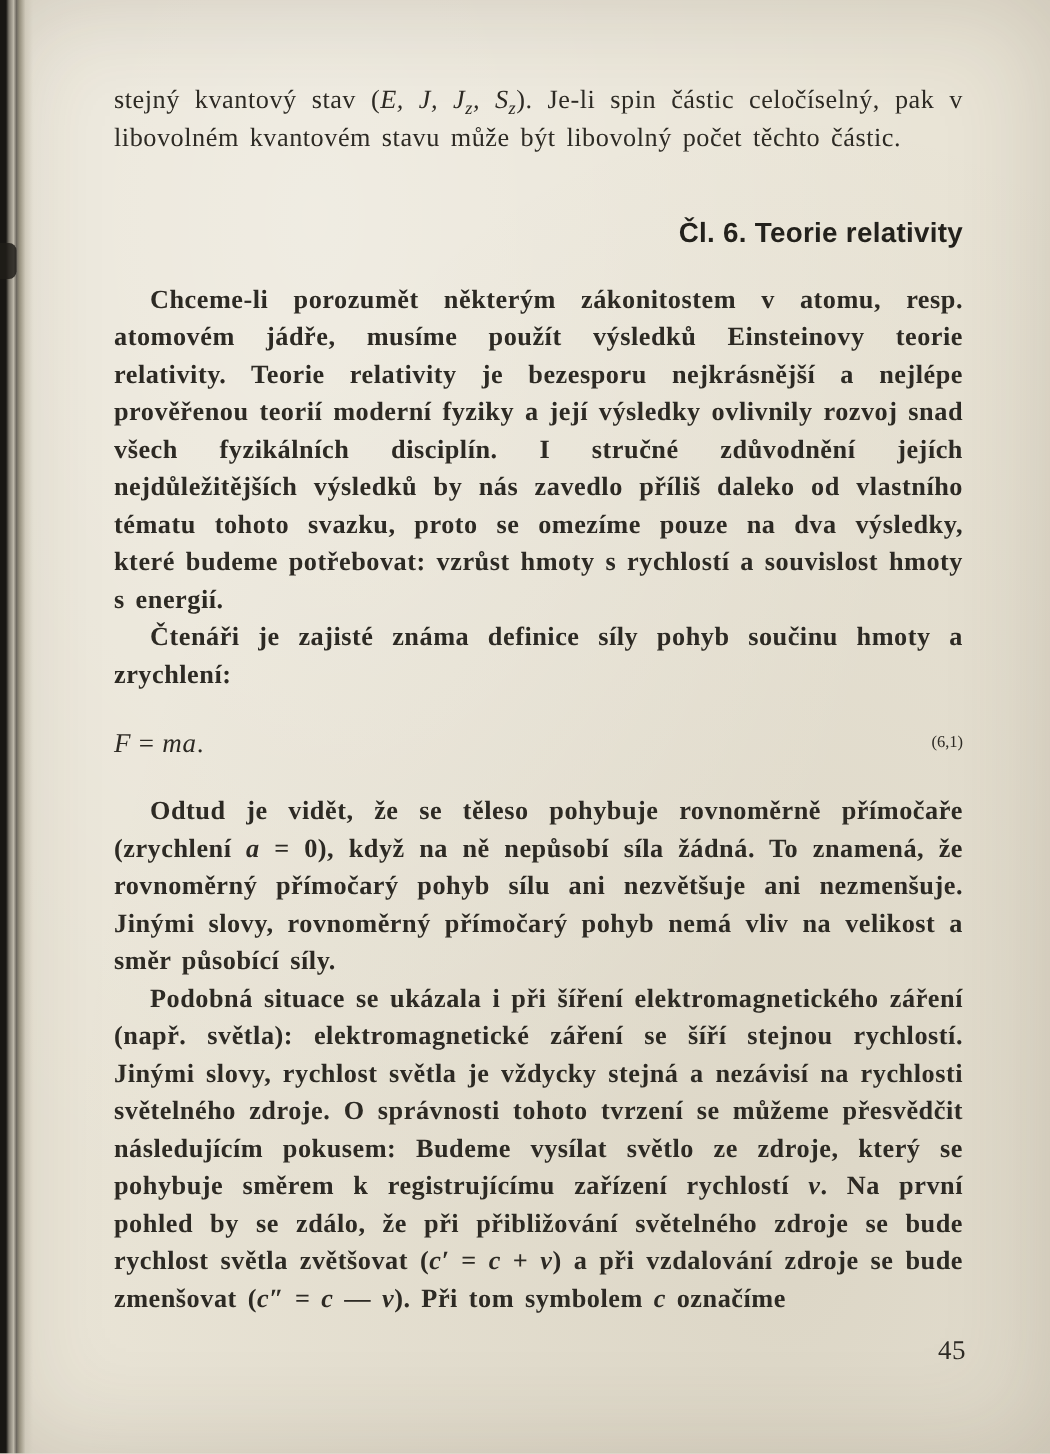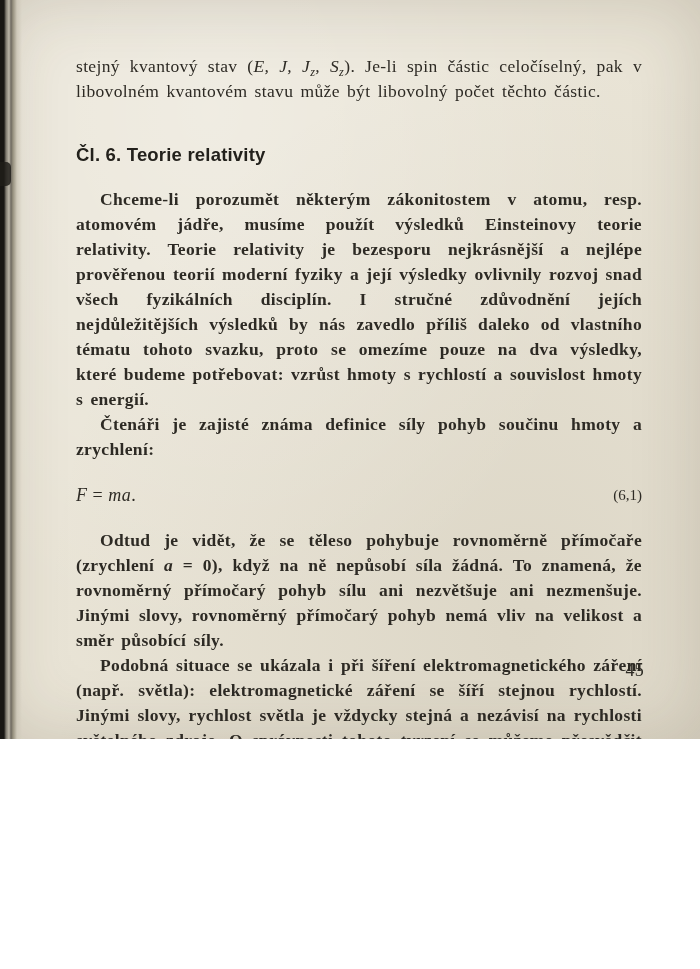--- a/index.html
+++ b/index.html
@@ -2,21 +2,21 @@
 <html lang="cs" style="--paper: #e9e4d6; --ink: #2d2a24;"><head>
 <meta charset="utf-8">
 <style>
   :root { --paper:#e9e4d6; --ink:#2d2a24; }
   * { margin:0; padding:0; box-sizing:border-box; }
   html,body { width:700px; height:969px; }
   body { font-family:"Liberation Serif", serif; }
 
   .page {
     position:relative;
-    width:700px; height:739px;
+    width:700px; height:969px;
     overflow:hidden;
     color:var(--ink);
     background:
       radial-gradient(ellipse at 30% 15%, rgba(255,255,255,0.30), transparent 60%),
       radial-gradient(ellipse at 75% 85%, rgba(110,95,60,0.10), transparent 65%),
       var(--paper);
     box-shadow: inset 0 0 70px rgba(70,58,32,0.18);
   }
 
   
@@ -51,32 +51,33 @@
   }
   .para.indent { text-indent:24px;font-weight:bold; }
 
   .heading {
     font-family:"Liberation Sans", sans-serif;
     font-weight:700;
     font-size:18.5px;
     letter-spacing:0.2px;
     color:#23211c;
     margin:40px 0 21px 0;
+    text-align:right;
   }
 
   .equation {
     position:relative;
     margin:20px 0;
     font-size:18px;
     line-height:26px;
   }
   .equation .eq-formula { letter-spacing:0.5px; }
   .equation .eq-number {
     position:absolute; right:0; top:0;
-    font-size:15px;
+    font-size:11px;
   }
 
   .page-number {
     position:absolute;
     right:56px; bottom:58px;
     font-weight:400;
     font-size:18px;
     letter-spacing:0.3px;
   }
 

